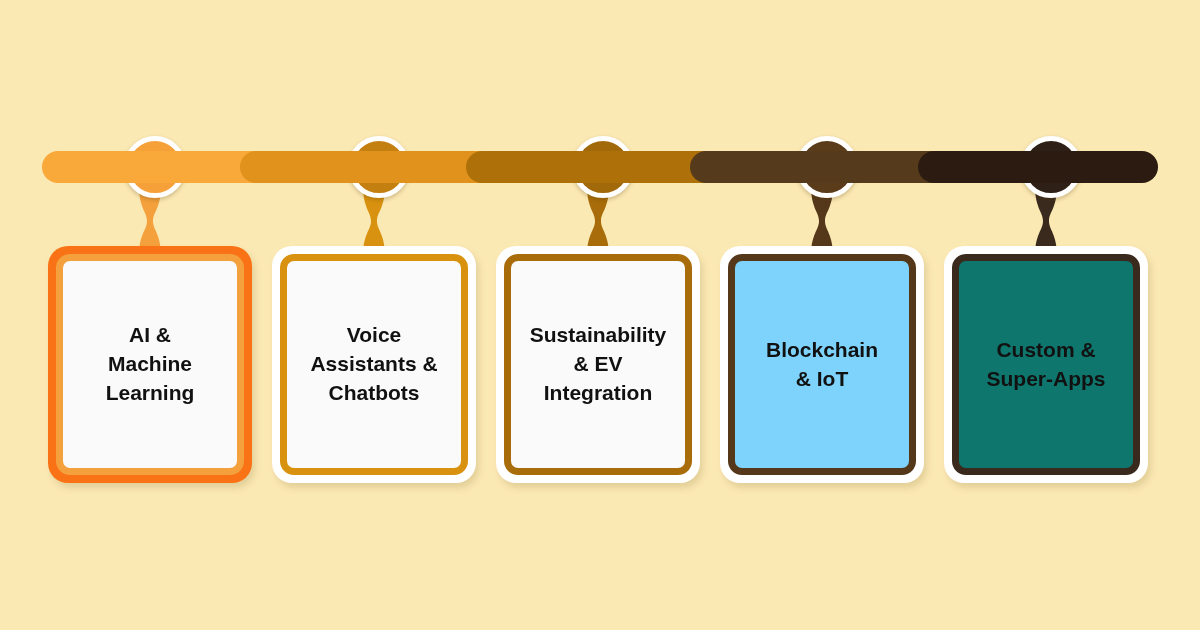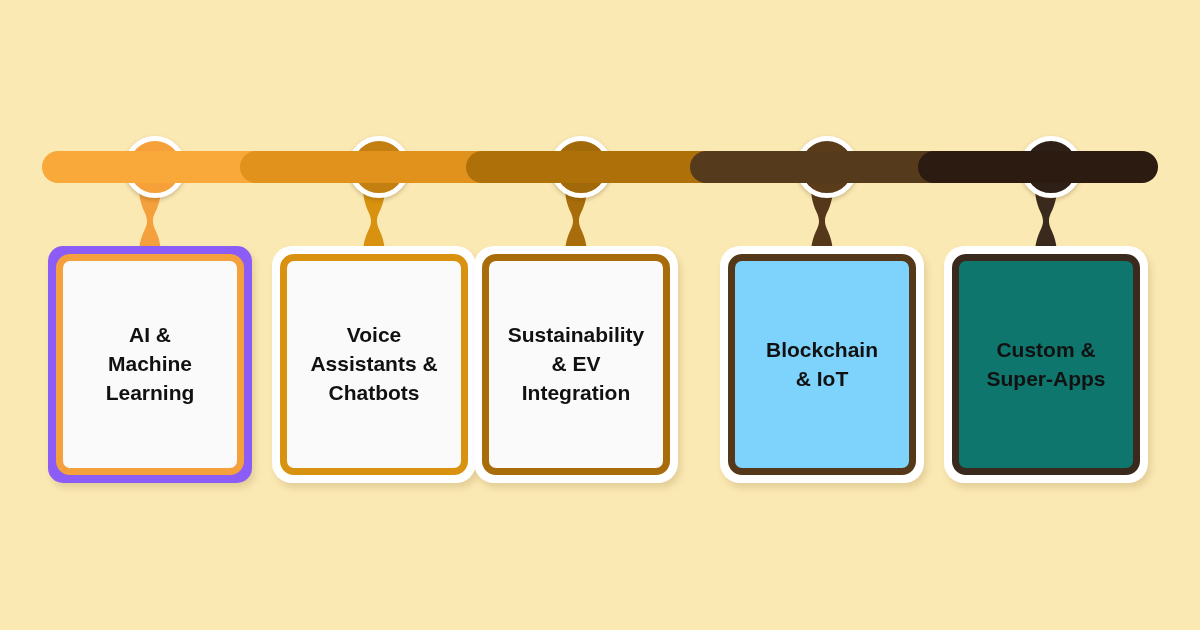--- a/index.html
+++ b/index.html
@@ -136,21 +136,21 @@
   <div id="steps-root">
       <div class="step" style="left: 38px;">
         <div class="stem">
           <svg class="stem-svg" viewBox="0 0 34 70" preserveAspectRatio="none" aria-hidden="true">
             <path d="M6 0 H28 C28 22 20 26 20 35 C20 44 28 48 28 70 H6 C6 48 14 44 14 35 C14 26 6 22 6 0 Z" fill="#F4A03C"></path>
           </svg>
         </div>
         <div class="badge" style="background: rgb(246, 160, 58);">
           <span class="badge-num">01</span>
         </div>
-        <div class="card" style="background: #8b5cf6; border-radius: 15px;">
+        <div class="card" style="background: #f97316;">
           <div class="card-inner" style="border-color: rgb(244, 160, 60); background: rgb(250, 250, 250);">
             <div class="card-text" style="color: rgb(17, 17, 17);">AI &amp;
 Machine
 Learning</div>
           </div>
         </div>
       </div>
       <div class="step" style="left: 262px;">
         <div class="stem">
           <svg class="stem-svg" viewBox="0 0 34 70" preserveAspectRatio="none" aria-hidden="true">
@@ -161,21 +161,21 @@
           <span class="badge-num">02</span>
         </div>
         <div class="card" style="background: rgb(255, 255, 255);">
           <div class="card-inner" style="border-color: rgb(216, 146, 15); background: rgb(250, 250, 250);">
             <div class="card-text" style="color: rgb(17, 17, 17); text-align: center;">Voice
 Assistants &amp;
 Chatbots</div>
           </div>
         </div>
       </div>
-      <div class="step" style="left: 464px;">
+      <div class="step" style="left: 486px;">
         <div class="stem">
           <svg class="stem-svg" viewBox="0 0 34 70" preserveAspectRatio="none" aria-hidden="true">
             <path d="M6 0 H28 C28 22 20 26 20 35 C20 44 28 48 28 70 H6 C6 48 14 44 14 35 C14 26 6 22 6 0 Z" fill="#A86D0A"></path>
           </svg>
         </div>
         <div class="badge" style="background: rgb(162, 105, 11);">
           <span class="badge-num">03</span>
         </div>
         <div class="card" style="background: rgb(255, 255, 255);">
           <div class="card-inner" style="border-color: rgb(168, 109, 10); background: rgb(250, 250, 250);">

